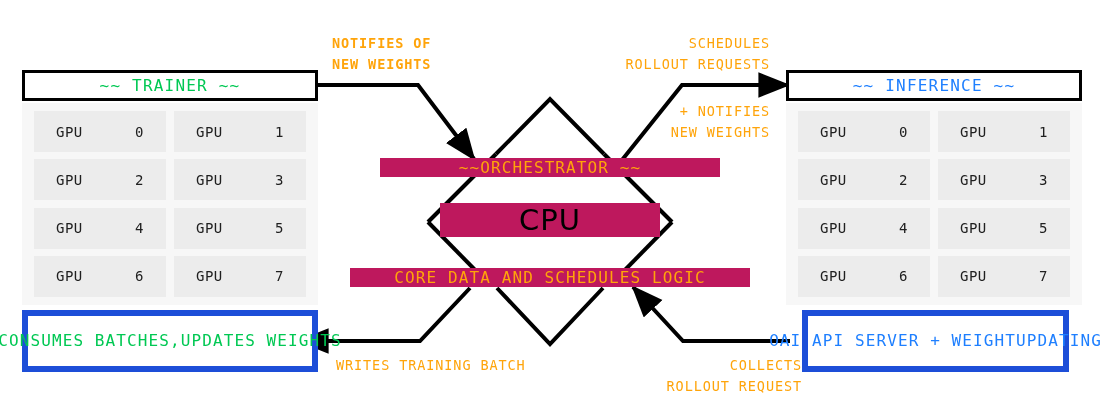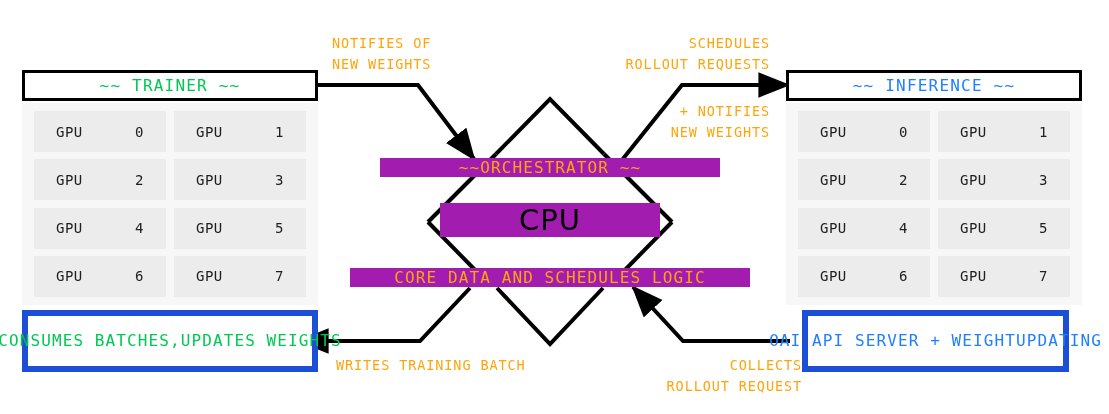--- a/index.html
+++ b/index.html
@@ -98,21 +98,21 @@
   }
   #trainer-desc { left: 22px;  top: 310px; width: 296px; height: 62px; }
   #oai-desc     { left: 786px; top: 310px; width: 267px; height: 62px; margin-left: 16px; }
 
   
   .center-text {
     position: absolute;
     text-align: center;
     white-space: pre;
     z-index: 4;
-    background: #a21caf;
+    background: #be185d;
   }
   #orchestrator-label {
     left: 380px;
     top: 158px;
     width: 340px;
     font-size: 16px;
     letter-spacing: 1.1px;
   }
   #cpu-label {
     left: 440px;
@@ -133,21 +133,21 @@
   
   .edge-label {
     position: absolute;
     white-space: pre;
     font-size: 13.5px;
     letter-spacing: 0.9px;
     line-height: 1.55;
     z-index: 4;
   }
 
-  #lbl-notifies-weights   { left: 332px; top: 33px;  text-align: left; }
+  #lbl-notifies-weights   { left: 332px; top: 33px;  text-align: left; font-weight: bold; }
   #lbl-schedules-rollout  { left: 460px; top: 33px;  width: 310px; text-align: right; }
   #lbl-notifies-new       { left: 560px; top: 101px; width: 210px; text-align: right; }
   #lbl-writes-batch       { left: 336px; top: 355px; text-align: left; }
   #lbl-collects-rollout   { left: 588px; top: 355px; width: 214px; text-align: right; }
 </style>
 </head>
 <body>
 
 <div id="canvas">
 

